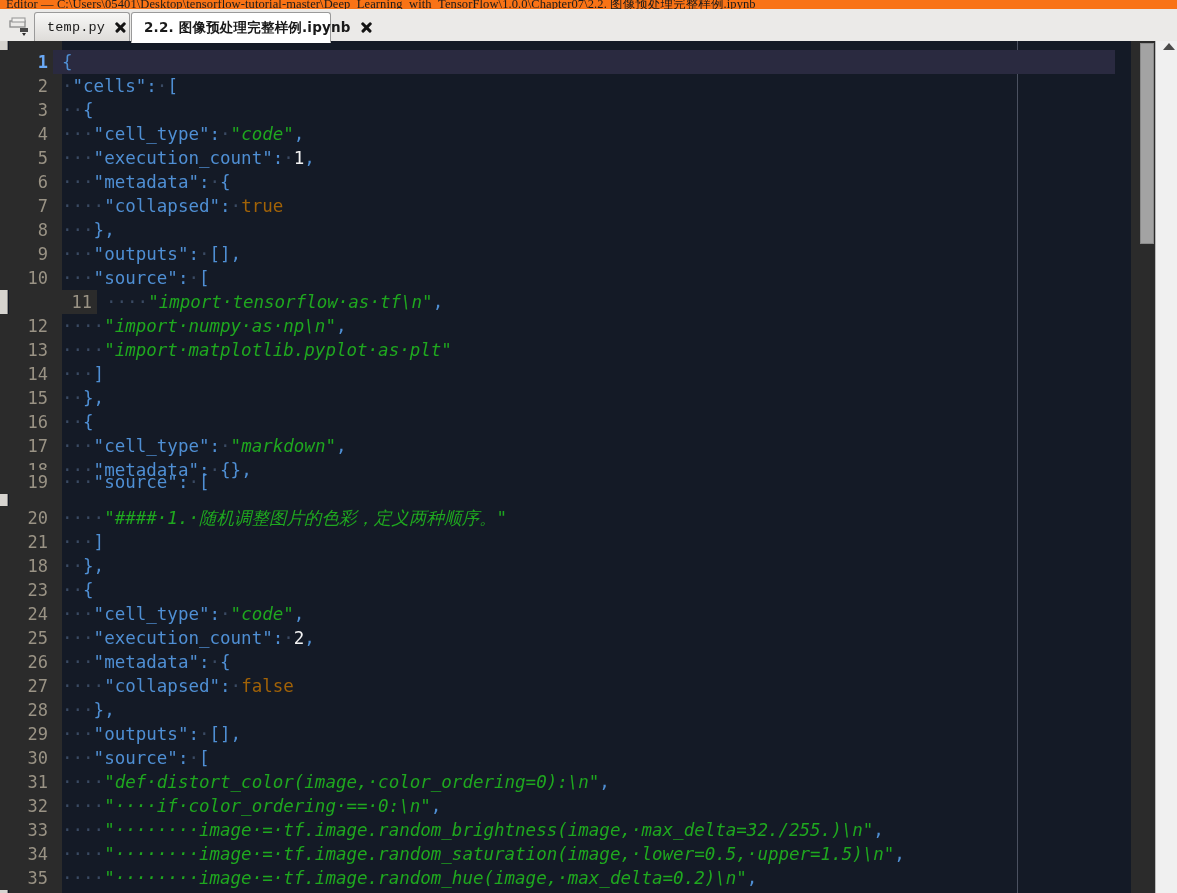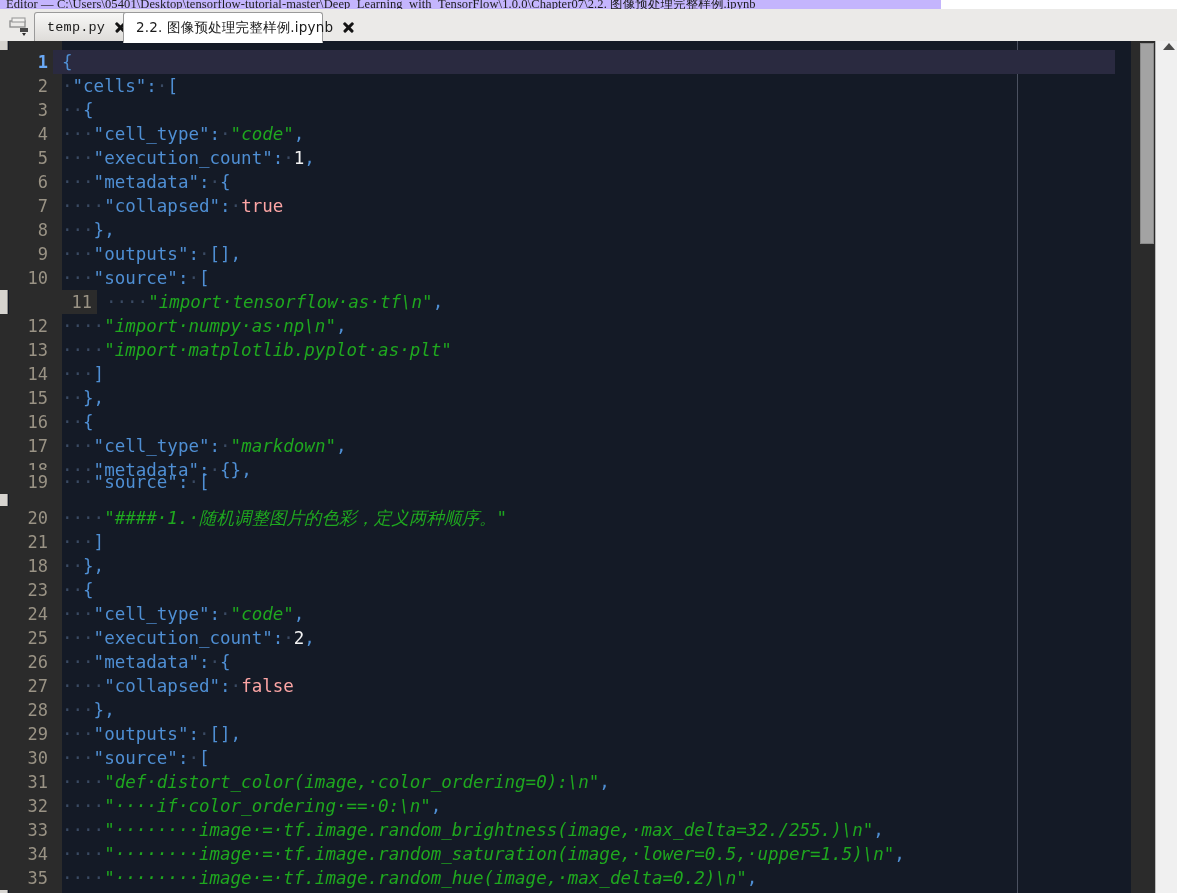--- a/index.html
+++ b/index.html
@@ -12,22 +12,22 @@
   #app {
     position: relative;
     width: 1177px; height: 893px;
     overflow: hidden;
     background: #ffffff;
   }
 
   
   .titlebar {
     position: absolute; left: 0; top: 0;
-    width: 941px; height: 9px;
-    background: #c4b5fd;
+    width: 1177px; height: 9px;
+    background: #f97316;
     overflow: hidden;
   }
   .titlebar-text {
     position: absolute;
     left: 6px; top: -4px;
     font-family: "Liberation Serif", serif;
     font-size: 12.5px;
     color: #1b1b1b;
     white-space: nowrap;
     letter-spacing: 0.1px;
@@ -87,21 +87,21 @@
     position: absolute;
     left: 0; top: 5px;
     width: 13px; height: 2.6px;
     background: #141414;
     border-radius: 1px;
   }
   .tab-close::before { transform: rotate(45deg); }
   .tab-close::after  { transform: rotate(-45deg); }
 
   #tab-temp { left: 34px;  width: 96px; }
-  #tab-nb   { left: 123px; width: 200px; }
+  #tab-nb   { left: 131px; width: 200px; font-weight: bold; }
 
   
   .editor-frame {
     position: absolute;
     left: 0; top: 41px;
     width: 1177px; height: 852px;
     background: #141a26;
   }
   .left-rail {
     position: absolute; left: 0; top: 0;
@@ -164,21 +164,21 @@
     line-height: 24px;
     white-space: pre;
     font-family: "DejaVu Sans Mono", monospace;
     font-size: 17.5px;
     letter-spacing: 0px;
   }
   .tk-punct  { color: #4f8fd4; }
   .tk-key    { color: #4f8fd4; }
   .tk-str    { color: #1fa81f; font-style: italic; }
   .tk-num    { color: #f2f2f2; }
-  .tk-lit    { color: #fca5a5; }
+  .tk-lit    { color: #a16207; }
   .tk-ws     { color: #3a4a63; }
   .cjk-str   { font-family: "DejaVu Sans", sans-serif; font-style: italic; color: #1fa81f; }
 
   
   .vscroll {
     position: absolute;
     right: 0; top: 0;
     width: 46px; height: 852px;
     background: #2b2b2b;
   }

